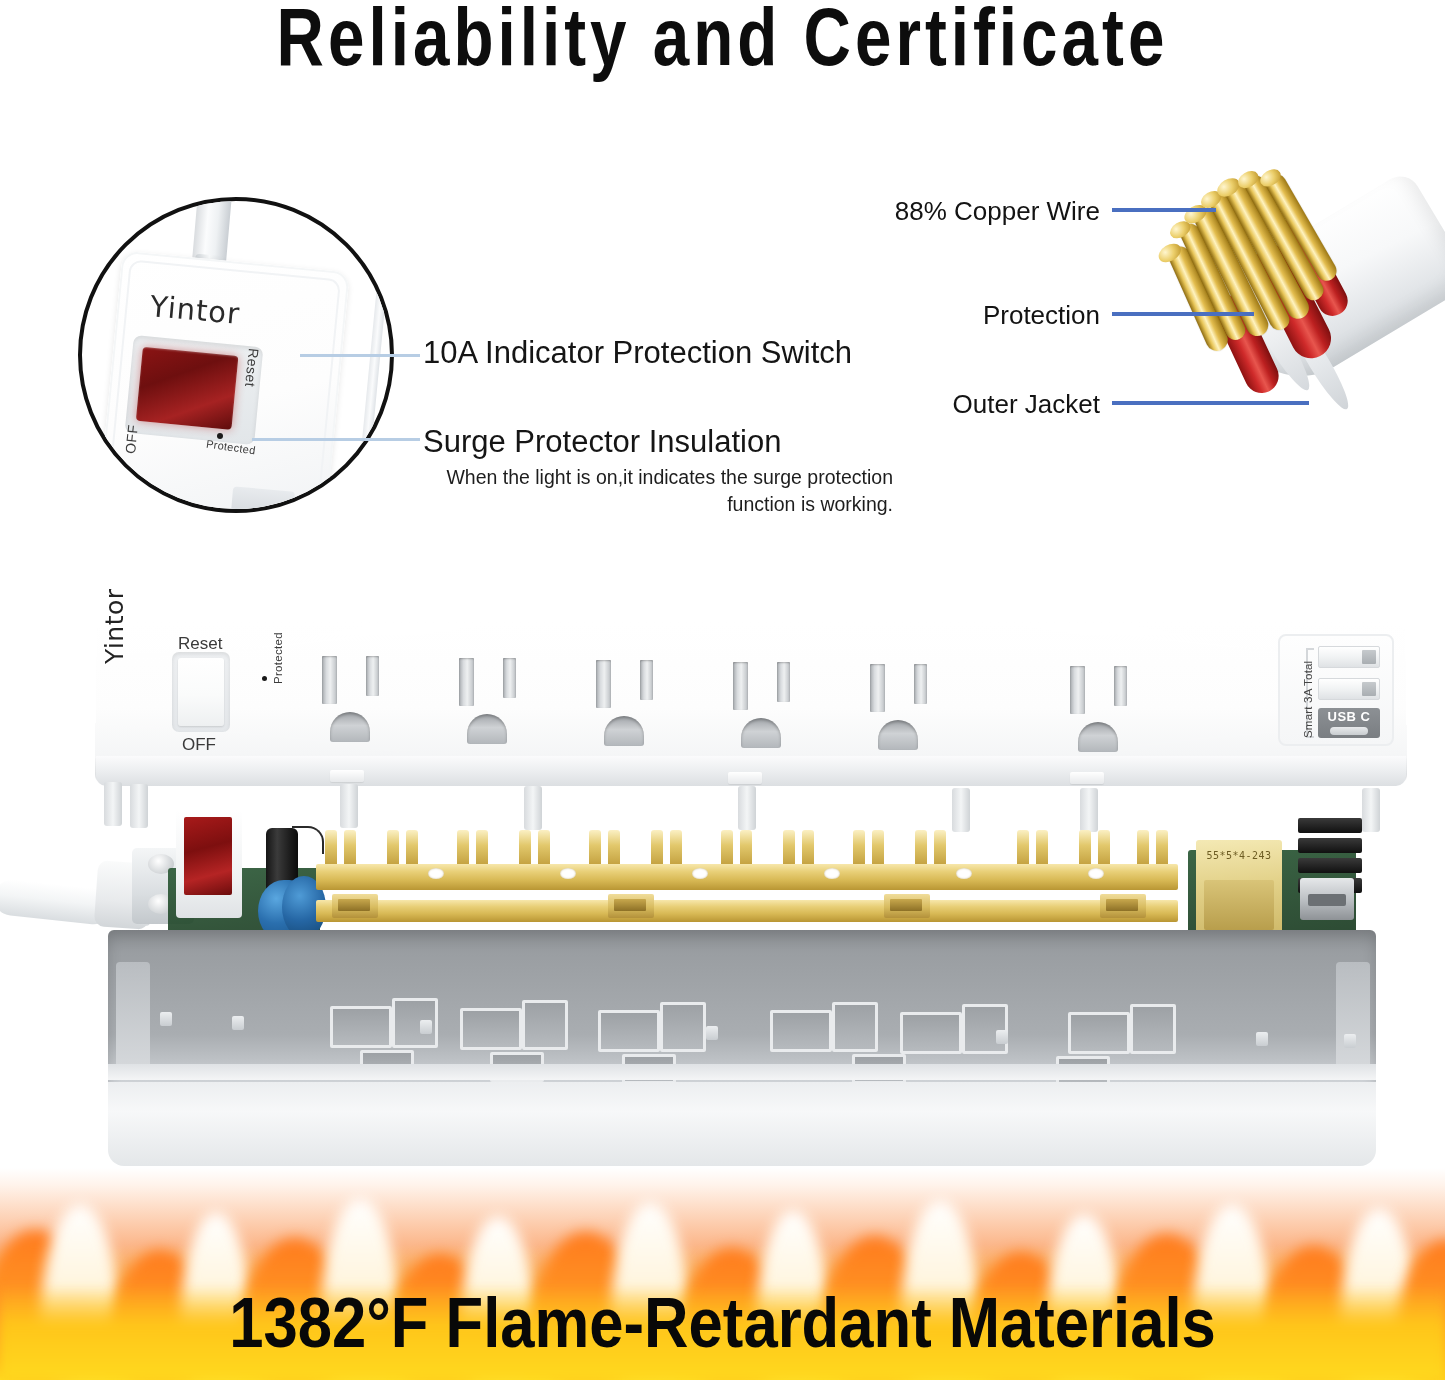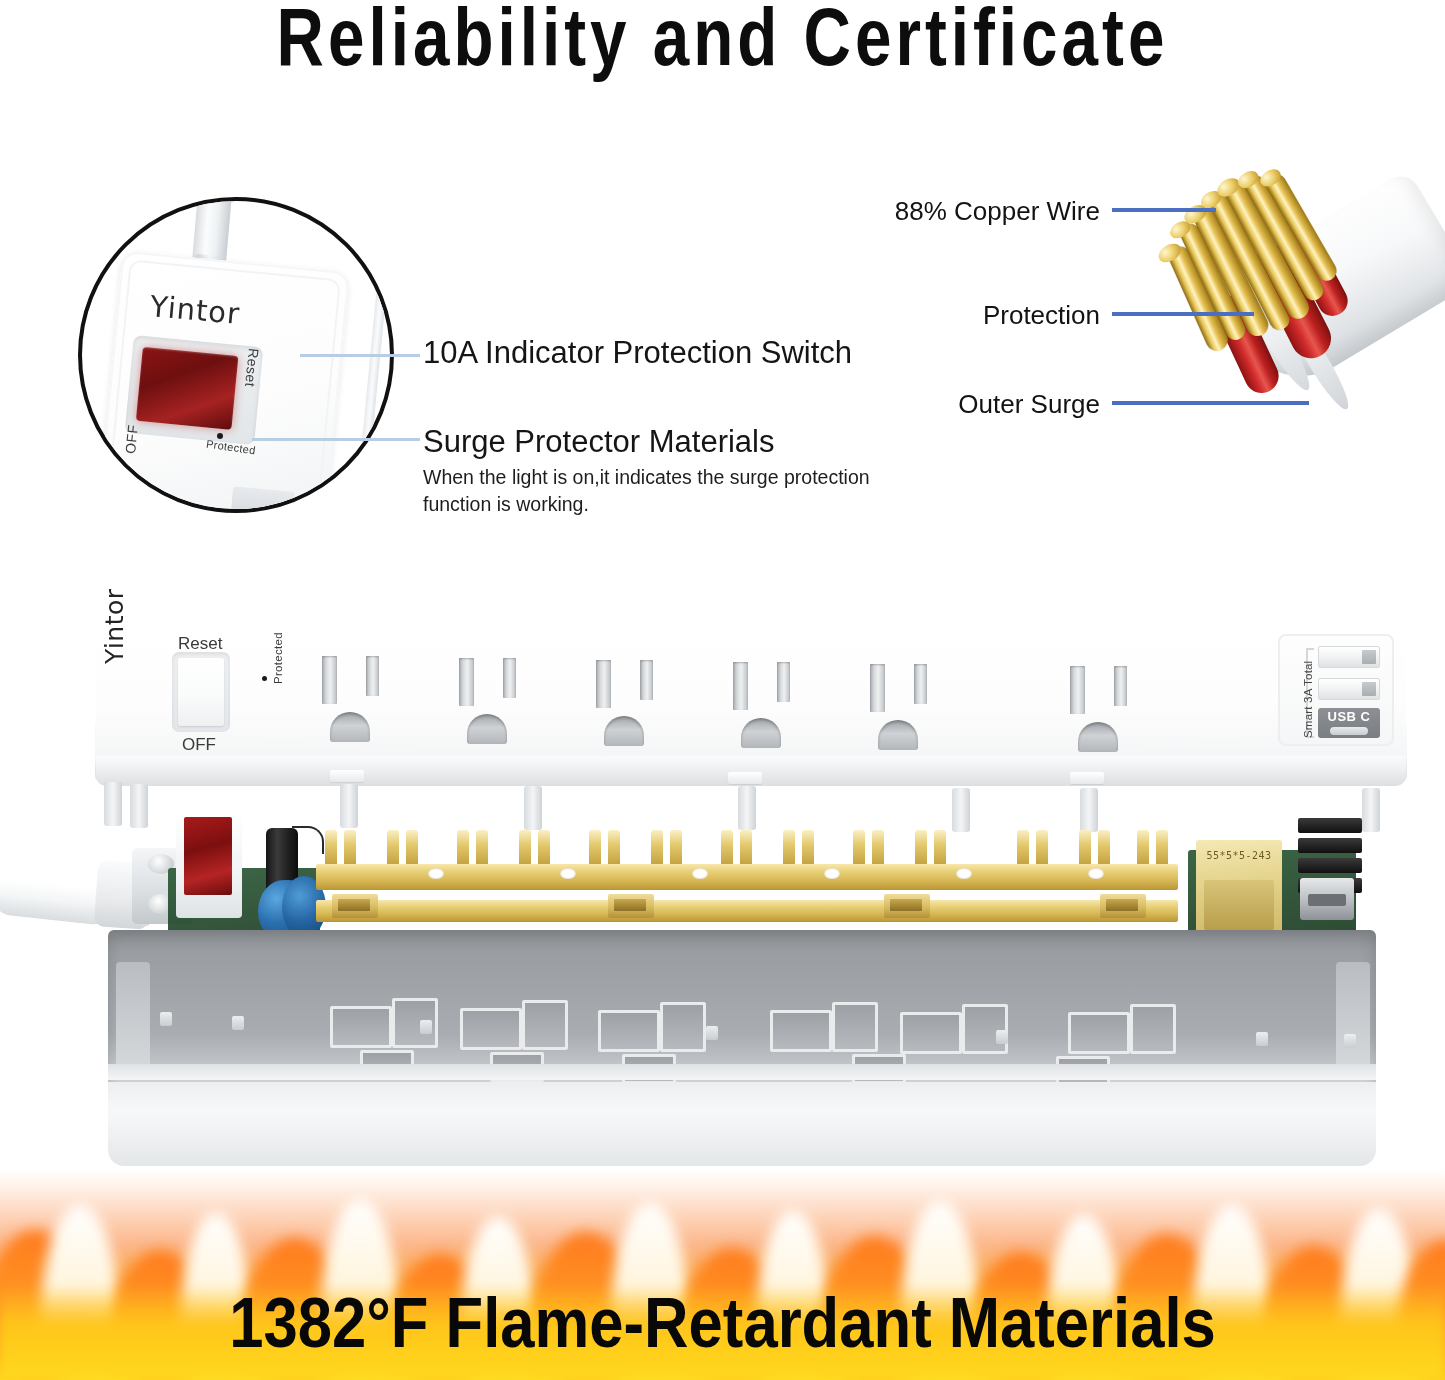--- a/index.html
+++ b/index.html
@@ -132,20 +132,21 @@
   .callout-left-2{
     position:absolute; left:423px; top:424px;
     font-size:31px; color:#151515;
     white-space:nowrap;
   }
   .callout-left-2-sub{
     position:absolute; left:423px; top:464px;
     width:470px;
     font-size:19.5px; color:#1d1d1d;
     line-height:1.38;
+    text-align:right;
   }
   .lead-left{
     position:absolute; height:3px;
     background:#b7cde4;
   }
   .lead-left.l1{ left:300px; top:354px; width:120px; }
   .lead-left.l2{ left:252px; top:438px; width:168px; }
 
   
   .cable-wrap{
@@ -636,21 +637,21 @@
     <div class="ins-lbl-off">OFF</div>
     <div class="ins-dot"></div>
     <div class="ins-lbl-protected">Protected</div>
     <div class="ins-foot"></div>
   </div>
 
   <div class="lead-left l1"></div>
   <div class="lead-left l2"></div>
 
   <div class="callout-left-1">10A Indicator Protection Switch</div>
-  <div class="callout-left-2">Surge Protector Materials</div>
+  <div class="callout-left-2">Surge Protector Insulation</div>
   <div class="callout-left-2-sub">When the light is on,it indicates the surge protection function is working.</div>
 
   <div class="cable-wrap">
     <div class="cable-jacket"></div>
     <div class="cable-ring"></div>
     <div class="cable-ring2"></div>
 
     <div class="cable-core">
 
       <div class="insul" style="left:18px; top:96px; width:34px; height:104px; transform:rotate(6deg);"></div>
@@ -674,21 +675,21 @@
       <div class="strand-top" style="left:130px; top:10px; width:22px; height:15px;"></div>
     </div>
   </div>
 
   <div class="lead-right r1"></div>
   <div class="lead-right r2"></div>
   <div class="lead-right r3"></div>
 
   <div class="callout-right cr1">88% Copper Wire</div>
   <div class="callout-right cr2">Protection</div>
-  <div class="callout-right cr3">Outer Surge</div>
+  <div class="callout-right cr3">Outer Jacket</div>
 
   <div class="strip-top"></div>
   <div class="strip-skirt"></div>
 
   <div class="strip-tab" style="left:330px; top:770px;"></div>
   <div class="strip-tab" style="left:728px; top:772px;"></div>
   <div class="strip-tab" style="left:1070px; top:772px;"></div>
 
   <div class="strip-leg" style="left:104px; top:782px;"></div>
   <div class="strip-leg" style="left:130px; top:784px;"></div>
@@ -789,21 +790,21 @@
     <div class="clip-hole" style="left:772px;"></div>
 
     <div class="lug" style="left:16px;"></div>
     <div class="lug" style="left:292px;"></div>
     <div class="lug" style="left:568px;"></div>
     <div class="lug" style="left:784px;"></div>
   </div>
 
   <div class="pcb-right"></div>
   <div class="xfmr">
-    <div class="xfmr-lbl">55*5*5-243</div>
+    <div class="xfmr-lbl">55*5*4-243</div>
     <div class="xfmr-core"></div>
   </div>
   <div class="usb-stack">
     <div class="usb-blk" style="top:0px;"></div>
     <div class="usb-blk" style="top:20px;"></div>
     <div class="usb-blk" style="top:40px;"></div>
     <div class="usb-blk" style="top:60px;"></div>
   </div>
   <div class="usb-sil"></div>
 

